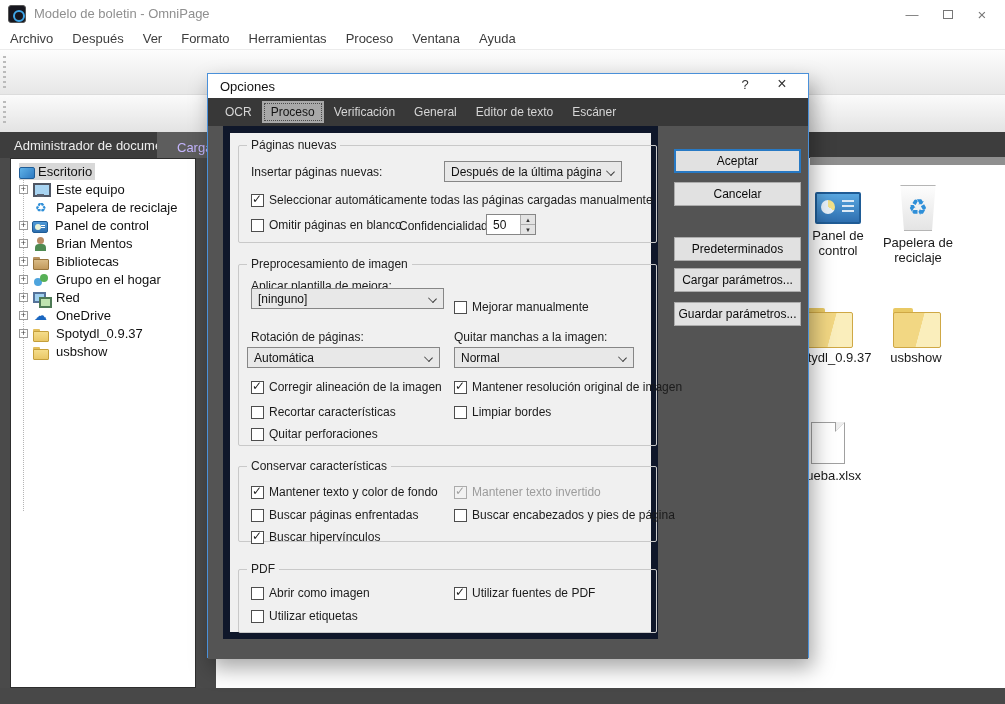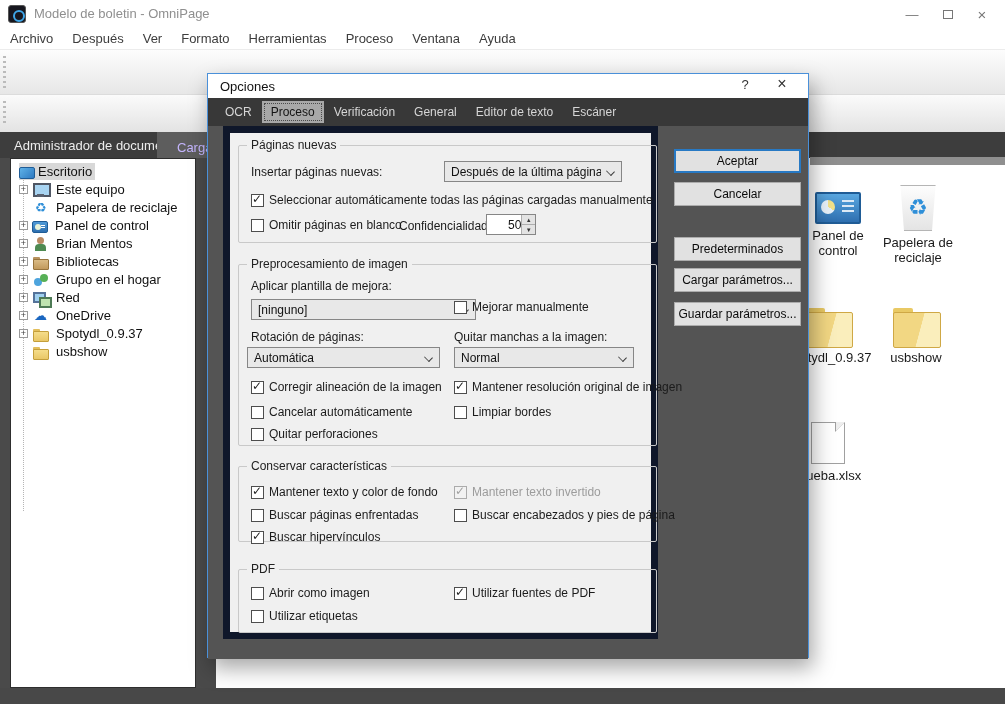--- a/index.html
+++ b/index.html
@@ -112,21 +112,21 @@
   .combo-val{font-size:12px;color:#111;white-space:nowrap;overflow:hidden;}
   .chev{position:absolute;right:7px;top:6px;width:7px;height:7px;border-right:1px solid #3c3c3c;border-bottom:1px solid #3c3c3c;transform:rotate(45deg) scaleY(.8);}
   .cb{position:absolute;display:flex;align-items:center;gap:5px;height:16px;}
   .box{width:13px;height:13px;background:#fff;border:1px solid #4d4d4d;flex:none;position:relative;}
   .cb.checked .box::after{content:"✓";position:absolute;left:0px;top:-3px;font-size:12px;color:#222;}
   .cbl{font-size:12px;color:#1b1b1b;white-space:nowrap;}
   .cb.disabled .box{border-color:#ababab;background:#f2f2f2;}
   .cb.disabled .box::after{color:#a0a0a0;}
   .cb.disabled .cbl{color:#9c9c9c;}
   .spin{position:absolute;width:50px;height:21px;background:#fff;border:1px solid #868686;display:flex;}
-  .spin-num{flex:1;font-size:12px;color:#111;display:flex;align-items:center;padding-left:21px;border-radius:8px;}
+  .spin-num{flex:1;font-size:12px;color:#111;display:flex;align-items:center;padding-left:6px;border-radius:8px;}
   .spin-btns{width:15px;display:flex;flex-direction:column;border-left:1px solid #adadad;}
   .spin-b{flex:1;background:#e3e3e3;display:flex;align-items:center;justify-content:center;font-size:6px;color:#333;border-bottom:1px solid #adadad;}
   .spin-b:last-child{border-bottom:none;}
   .dbtn{position:absolute;left:466px;width:127px;height:24px;background:#e1e1e1;border:1px solid #acacac;font-size:12px;color:#0b0b0b;display:flex;align-items:center;justify-content:center;}
   .dbtn.default{border:2px solid #2779c4;}
 </style>
 </head>
 <body>
 
 <div id="screen">
@@ -412,21 +412,21 @@
             <span class="spin-btns">
               <span class="spin-b">▲</span>
               <span class="spin-b">▼</span>
             </span>
           </div>
         </div>
 
         <div class="group" style="top:131px;height:182px">
           <div class="glabel">Preprocesamiento de imagen</div>
           <div class="flabel" style="left:12px;top:14px">Aplicar plantilla de mejora:</div>
-          <div class="combo" style="left:12px;top:34px;width:225px">
+          <div class="combo" style="left:12px;top:23px;width:193px">
             <span class="combo-val">[ninguno]</span>
             <span class="chev"></span>
           </div>
           <div class="cb" style="left:215px;top:34px">
             <span class="box"></span>
             <span class="cbl">Mejorar manualmente</span>
           </div>
           <div class="flabel" style="left:12px;top:65px">Rotación de páginas:</div>
           <div class="flabel" style="left:215px;top:65px">Quitar manchas a la imagen:</div>
           <div class="combo" style="left:8px;top:82px;width:193px">
@@ -440,21 +440,21 @@
           <div class="cb checked" style="left:12px;top:114px">
             <span class="box"></span>
             <span class="cbl">Corregir alineación de la imagen</span>
           </div>
           <div class="cb checked" style="left:215px;top:114px">
             <span class="box"></span>
             <span class="cbl">Mantener resolución original de imagen</span>
           </div>
           <div class="cb" style="left:12px;top:139px">
             <span class="box"></span>
-            <span class="cbl">Cancelar automáticamente</span>
+            <span class="cbl">Recortar características</span>
           </div>
           <div class="cb" style="left:215px;top:139px">
             <span class="box"></span>
             <span class="cbl">Limpiar bordes</span>
           </div>
           <div class="cb" style="left:12px;top:161px">
             <span class="box"></span>
             <span class="cbl">Quitar perforaciones</span>
           </div>
         </div>

